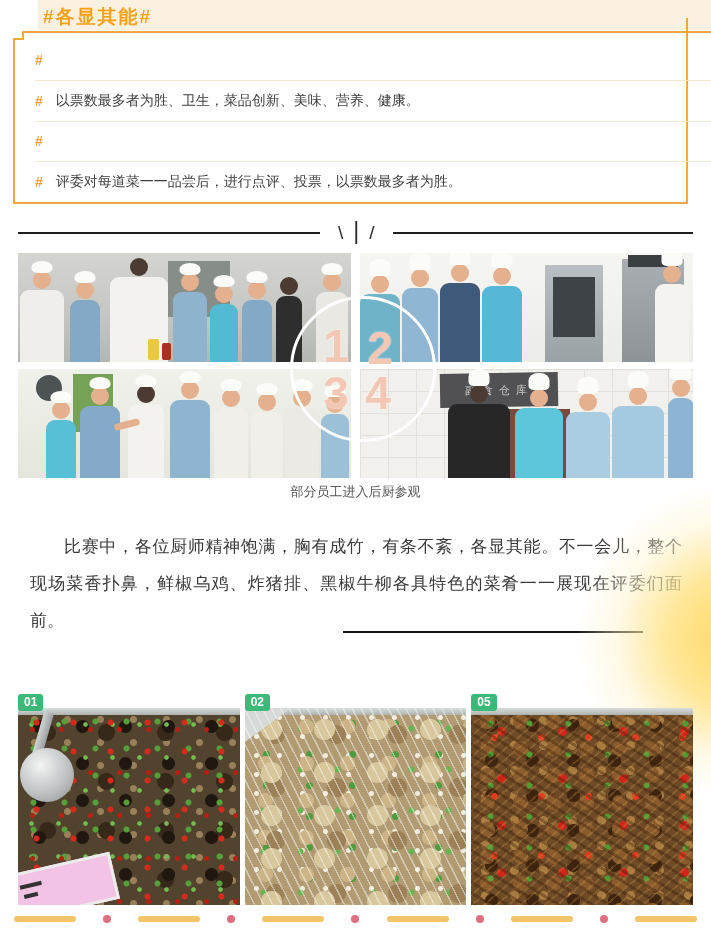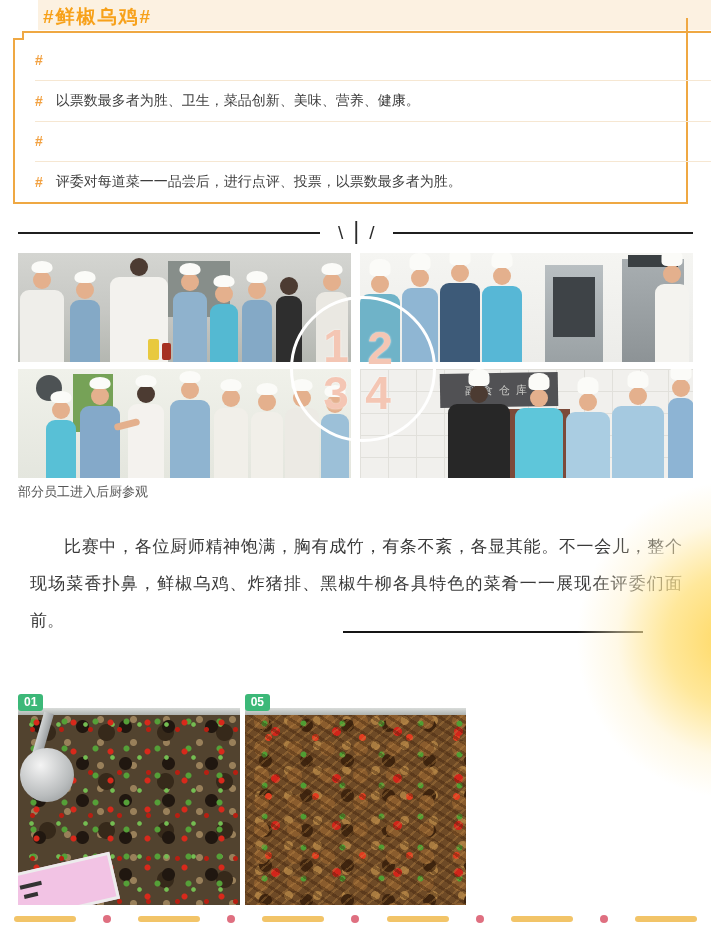--- a/index.html
+++ b/index.html
@@ -59,21 +59,21 @@
         color:#c9c9c6;font-size:11px;letter-spacing:6px;display:flex;align-items:center;
         justify-content:center;transform:rotate(-1deg);}
 
   .ring{position:absolute;left:272px;top:43px;width:140px;height:140px;border:3px solid #fff;
         border-radius:50%;pointer-events:none;}
   .num{position:absolute;transform:translate(-50%,-50%);font-size:46px;font-weight:800;
        color:#F4C6B4;text-shadow:0 0 2px rgba(255,255,255,.85);pointer-events:none;}
   .n1{left:318px;top:93px;} .n2{left:362px;top:95px;}
   .n3{left:318px;top:140px;} .n4{left:360px;top:140px;}
 
-  .caption{position:absolute;left:18px;top:483px;width:675px;
+  .caption{position:absolute;left:18px;top:483px;width:675px;text-align:center;
            font-size:13px;color:#565656;}
 
   
   .para{position:absolute;left:30px;top:528px;width:652px;color:#3A3A3A;font-size:17px;}
   .para-line{line-height:37px;white-space:nowrap;text-align-last:justify;}
   .para-line.first{text-indent:2em;}
   .para-line.last{text-align-last:left;}
 
   .black-rule{position:absolute;left:343px;top:631px;width:300px;height:2px;background:#151515;}
 
@@ -135,21 +135,21 @@
                display:flex;align-items:center;justify-content:space-between;}
   .dash{width:62px;height:6px;border-radius:3px;background:#F2C468;}
   .dot{width:8px;height:8px;border-radius:50%;background:#DF6F80;}
 </style>
 </head>
 <body>
 
 <div class="page">
 
   <div class="cream-band"></div>
-  <div class="rules-title">#鲜椒乌鸡#</div>
+  <div class="rules-title">#各显其能#</div>
   <i class="ln rules-underline"></i>
   <i class="ln step-v"></i>
   <i class="ln step-h"></i>
   <i class="ln frame-left"></i>
   <i class="ln frame-bottom"></i>
   <i class="ln frame-right"></i>
 
   <div class="rules-list">
     <div class="rule-row sep">
       <span class="rule-hash">#</span>
@@ -254,20 +254,27 @@
         <i class="tray"></i>
         <i class="ladle-handle"></i>
         <i class="ladle"></i>
         <span class="menucard">
           <i style="left:8px;top:10px;width:22px;height:4px;"></i>
           <i style="left:10px;top:20px;width:14px;height:4px;"></i>
         </span>
       </div>
     </div>
     <div class="dish-wrap">
+      <span class="badge">02</span>
+      <div class="dish d2">
+        <i class="tray"></i>
+        <i class="wedge"></i>
+      </div>
+    </div>
+    <div class="dish-wrap">
       <span class="badge">05</span>
       <div class="dish d3">
         <i class="tray"></i>
       </div>
     </div>
   </div>
 
   <div class="footer-deco">
     <i class="dash"></i>
     <i class="dot"></i>

